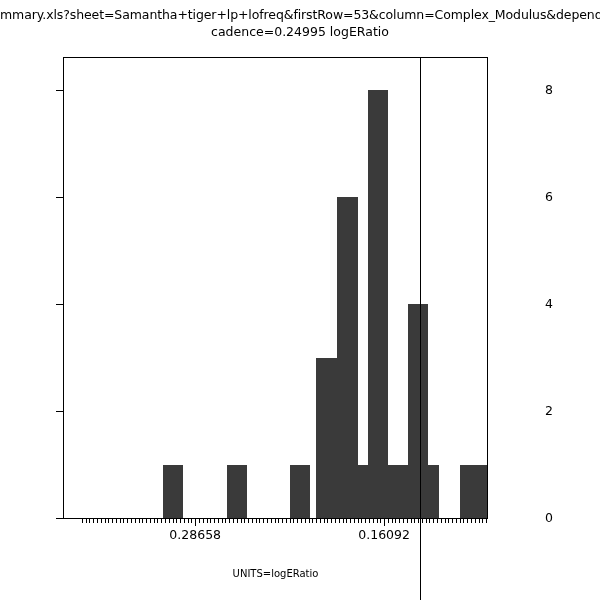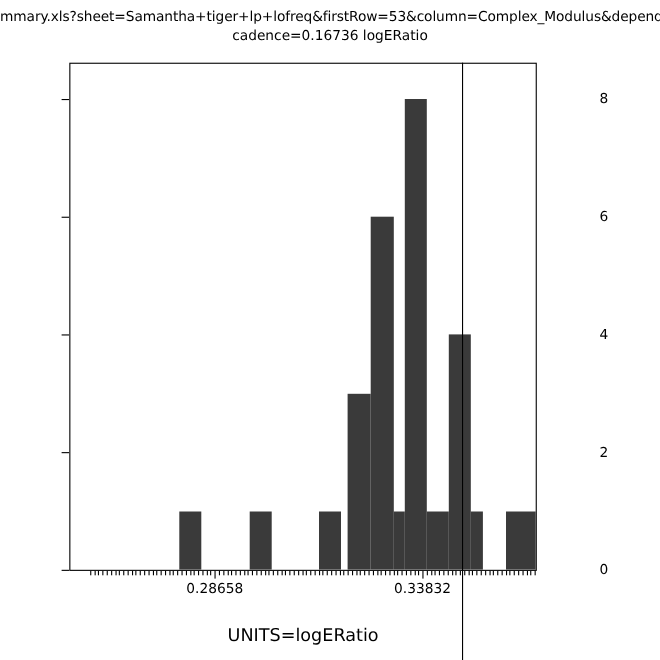--- a/index.html
+++ b/index.html
@@ -109,31 +109,31 @@
     width: 1px;
     height: 4px;
     background: #000;
   }
   #xaxis-label {
     position: absolute;
     top: 568px;
     left: 63px;
     width: 425px;
     text-align: center;
-    font-size: 16px;
+    font-size: 10px;
   }
 </style>
 </head>
 <body>
 
 <div id="stage">
 
   <div class="title">
     <span class="line1">mmary.xls?sheet=Samantha+tiger+lp+lofreq&amp;firstRow=53&amp;column=Complex_Modulus&amp;depend</span>
-    <span class="line2">cadence=0.16736 logERatio</span>
+    <span class="line2">cadence=0.24995 logERatio</span>
   </div>
 
   <div id="yaxis">
       <div class="ytick-label" style="top: 518px;">0</div>
       <div class="ytick-mark" style="top: 518px;"></div>
       <div class="ytick-label" style="top: 411.023px;">2</div>
       <div class="ytick-mark" style="top: 411.023px;"></div>
       <div class="ytick-label" style="top: 304.047px;">4</div>
       <div class="ytick-mark" style="top: 304.047px;"></div>
       <div class="ytick-label" style="top: 197.07px;">6</div>
@@ -160,21 +160,21 @@
   </div>
 
   <div id="vline"></div>
 
   <div id="xaxis-label">UNITS=logERatio</div>
 
   <div id="xticks">
       <div class="xtick-mark" style="left: 195.222px;"></div>
       <div class="xtick-label" style="left: 195.222px;">0.28658</div>
       <div class="xtick-mark" style="left: 384.111px;"></div>
-      <div class="xtick-label" style="left: 384.111px;">0.33832</div>
+      <div class="xtick-label" style="left: 384.111px;">0.16092</div>
       <div class="xtick-minor" style="left: 82px;"></div>
       <div class="xtick-minor" style="left: 86px;"></div>
       <div class="xtick-minor" style="left: 89px;"></div>
       <div class="xtick-minor" style="left: 93px;"></div>
       <div class="xtick-minor" style="left: 97px;"></div>
       <div class="xtick-minor" style="left: 101px;"></div>
       <div class="xtick-minor" style="left: 105px;"></div>
       <div class="xtick-minor" style="left: 108px;"></div>
       <div class="xtick-minor" style="left: 112px;"></div>
       <div class="xtick-minor" style="left: 116px;"></div>

